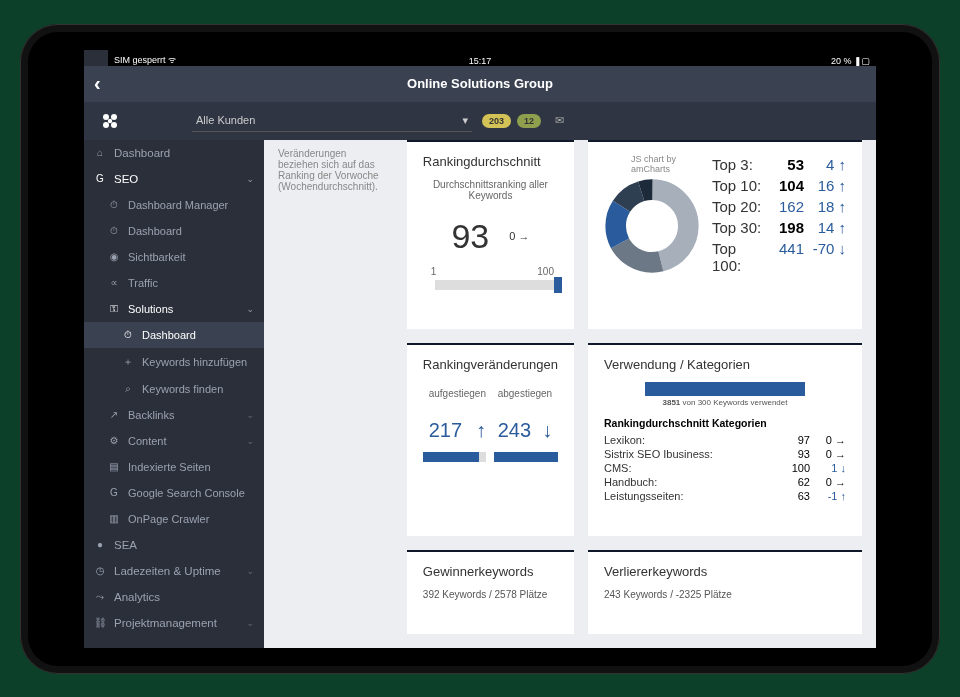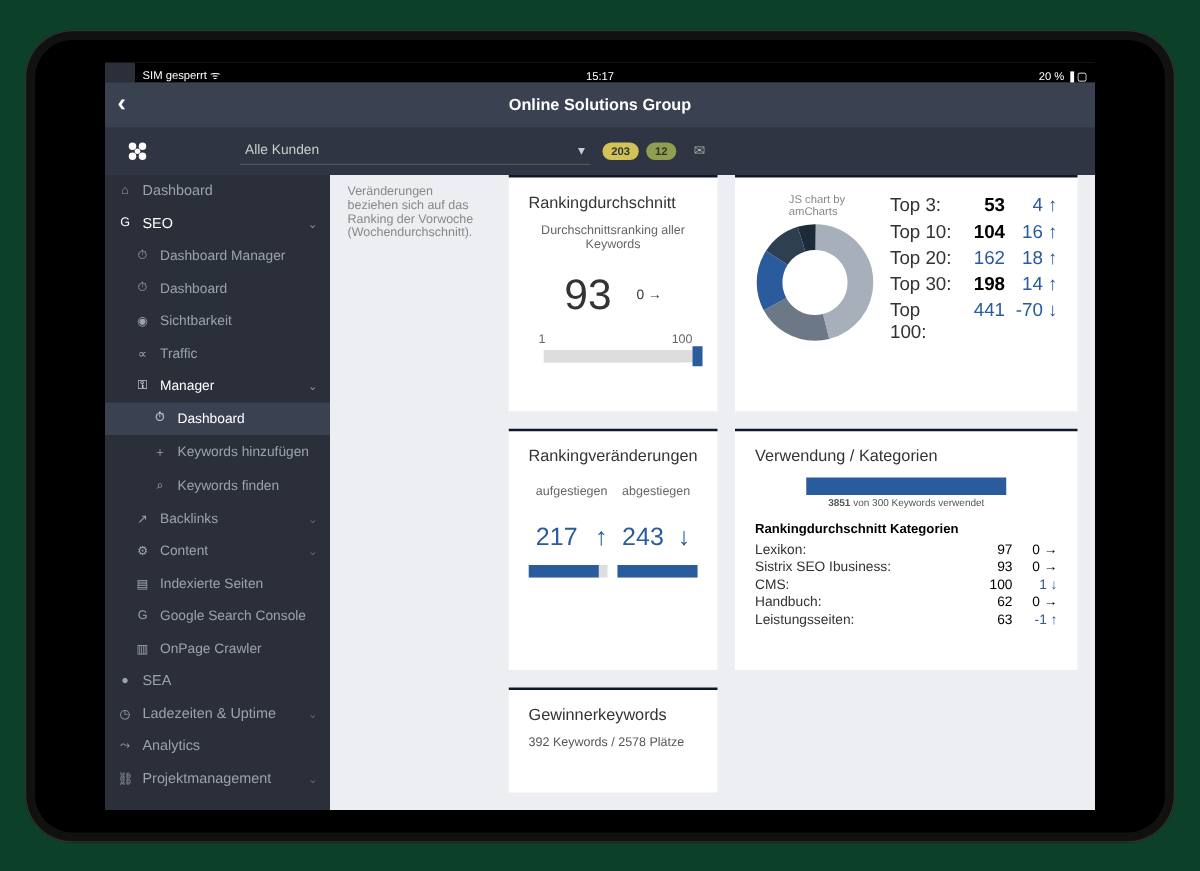--- a/index.html
+++ b/index.html
@@ -134,21 +134,21 @@
       <div class="item sub">
               <span class="ic">◉</span>
               <span>Sichtbarkeit</span>
             </div>
       <div class="item sub">
               <span class="ic">∝</span>
               <span>Traffic</span>
             </div>
       <div class="item sub exp">
               <span class="ic">⚿</span>
-              <span>Manager</span>
+              <span>Solutions</span>
               <span class="chev">⌄</span>
             </div>
       <div class="item sub2 active">
               <span class="ic">⏱</span>
               <span>Dashboard</span>
             </div>
       <div class="item sub2">
               <span class="ic">＋</span>
               <span>Keywords hinzufügen</span>
             </div>
@@ -326,19 +326,23 @@
                     <span class="d up">-1 ↑</span>
                   </div>
           </div>
         </div>
 
         <div class="card">
           <h3>Gewinnerkeywords</h3>
           <div class="sub-info">392 Keywords / 2578 Plätze</div>
         </div>
 
+        <div class="card">
+          <h3>Verliererkeywords</h3>
+          <div class="sub-info">243 Keywords / -2325 Plätze</div>
+        </div>
 
       </div>
     </div>
    </div>
   </div>
  </div>
 </div>
 
 </body></html>

